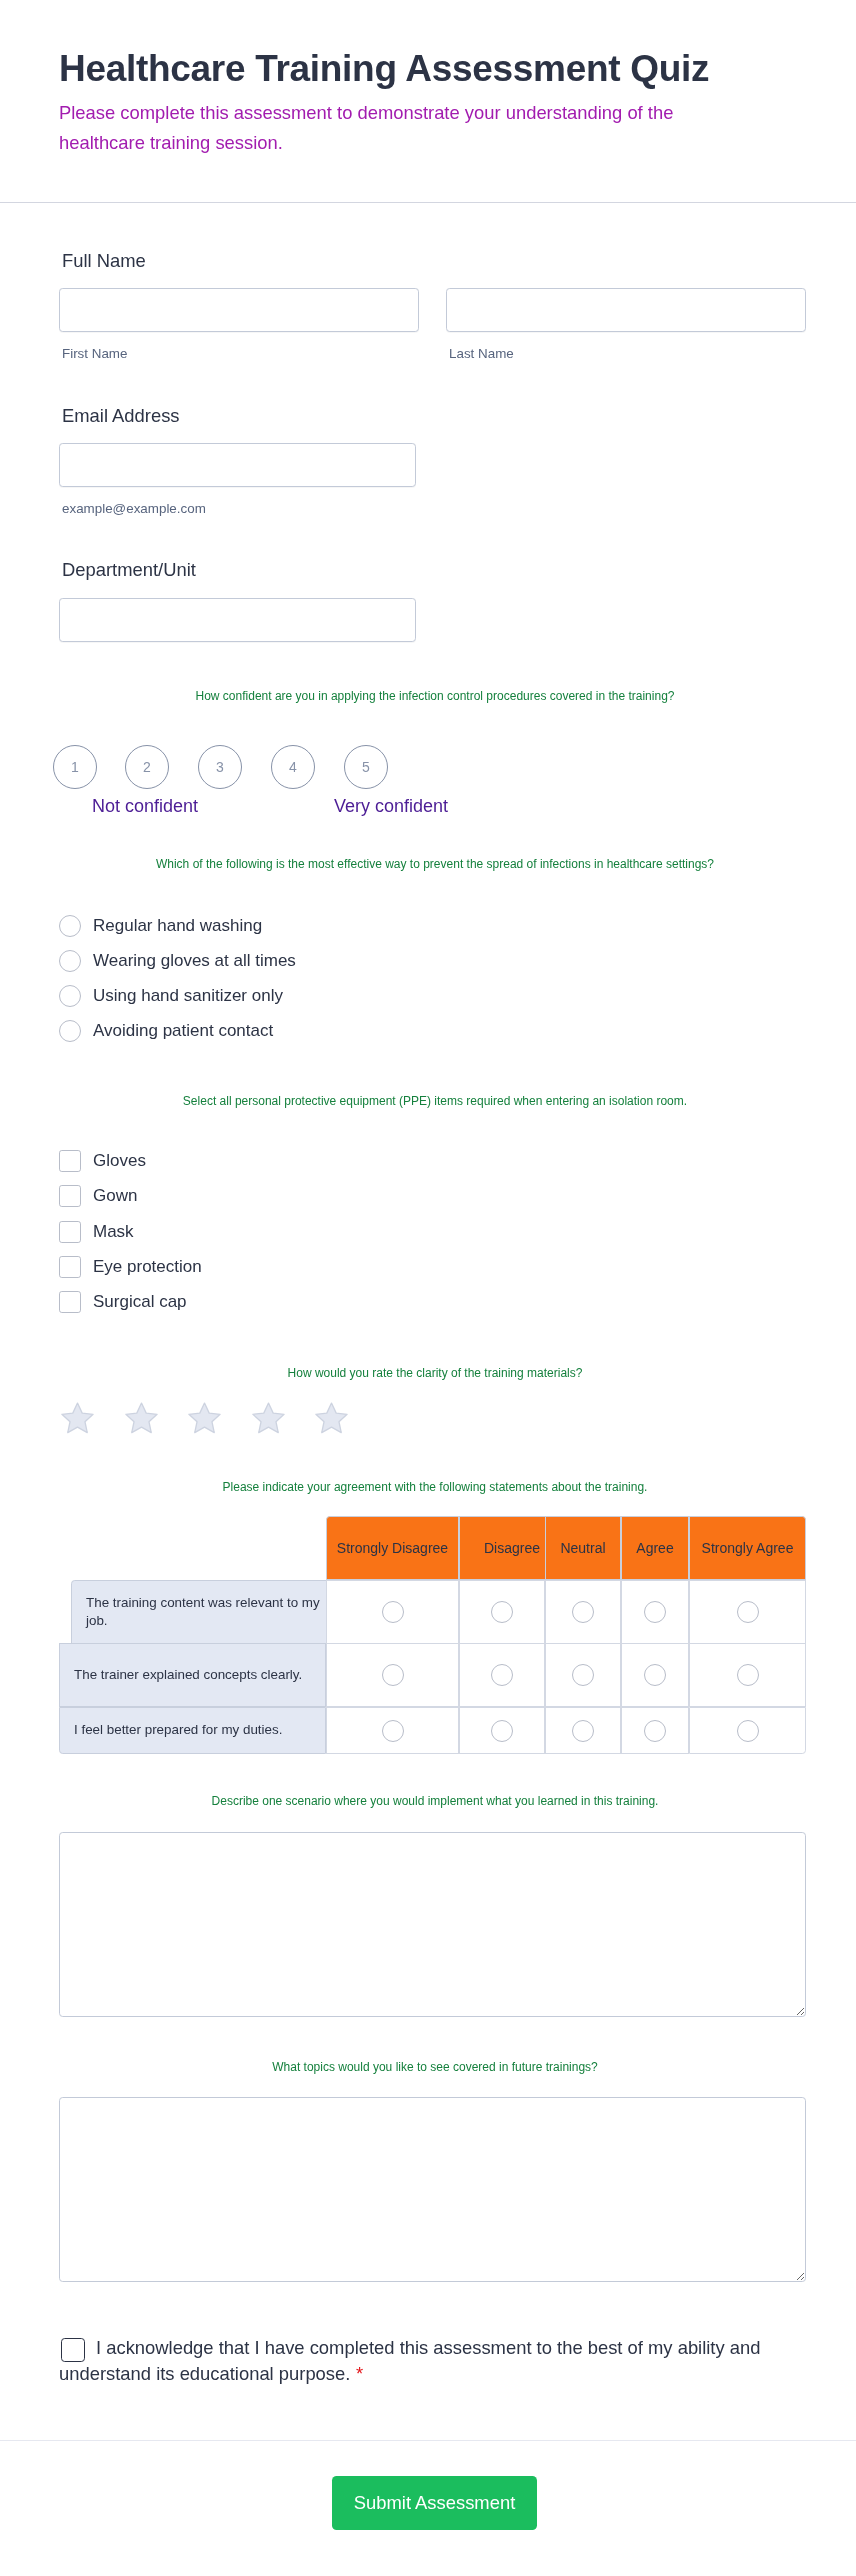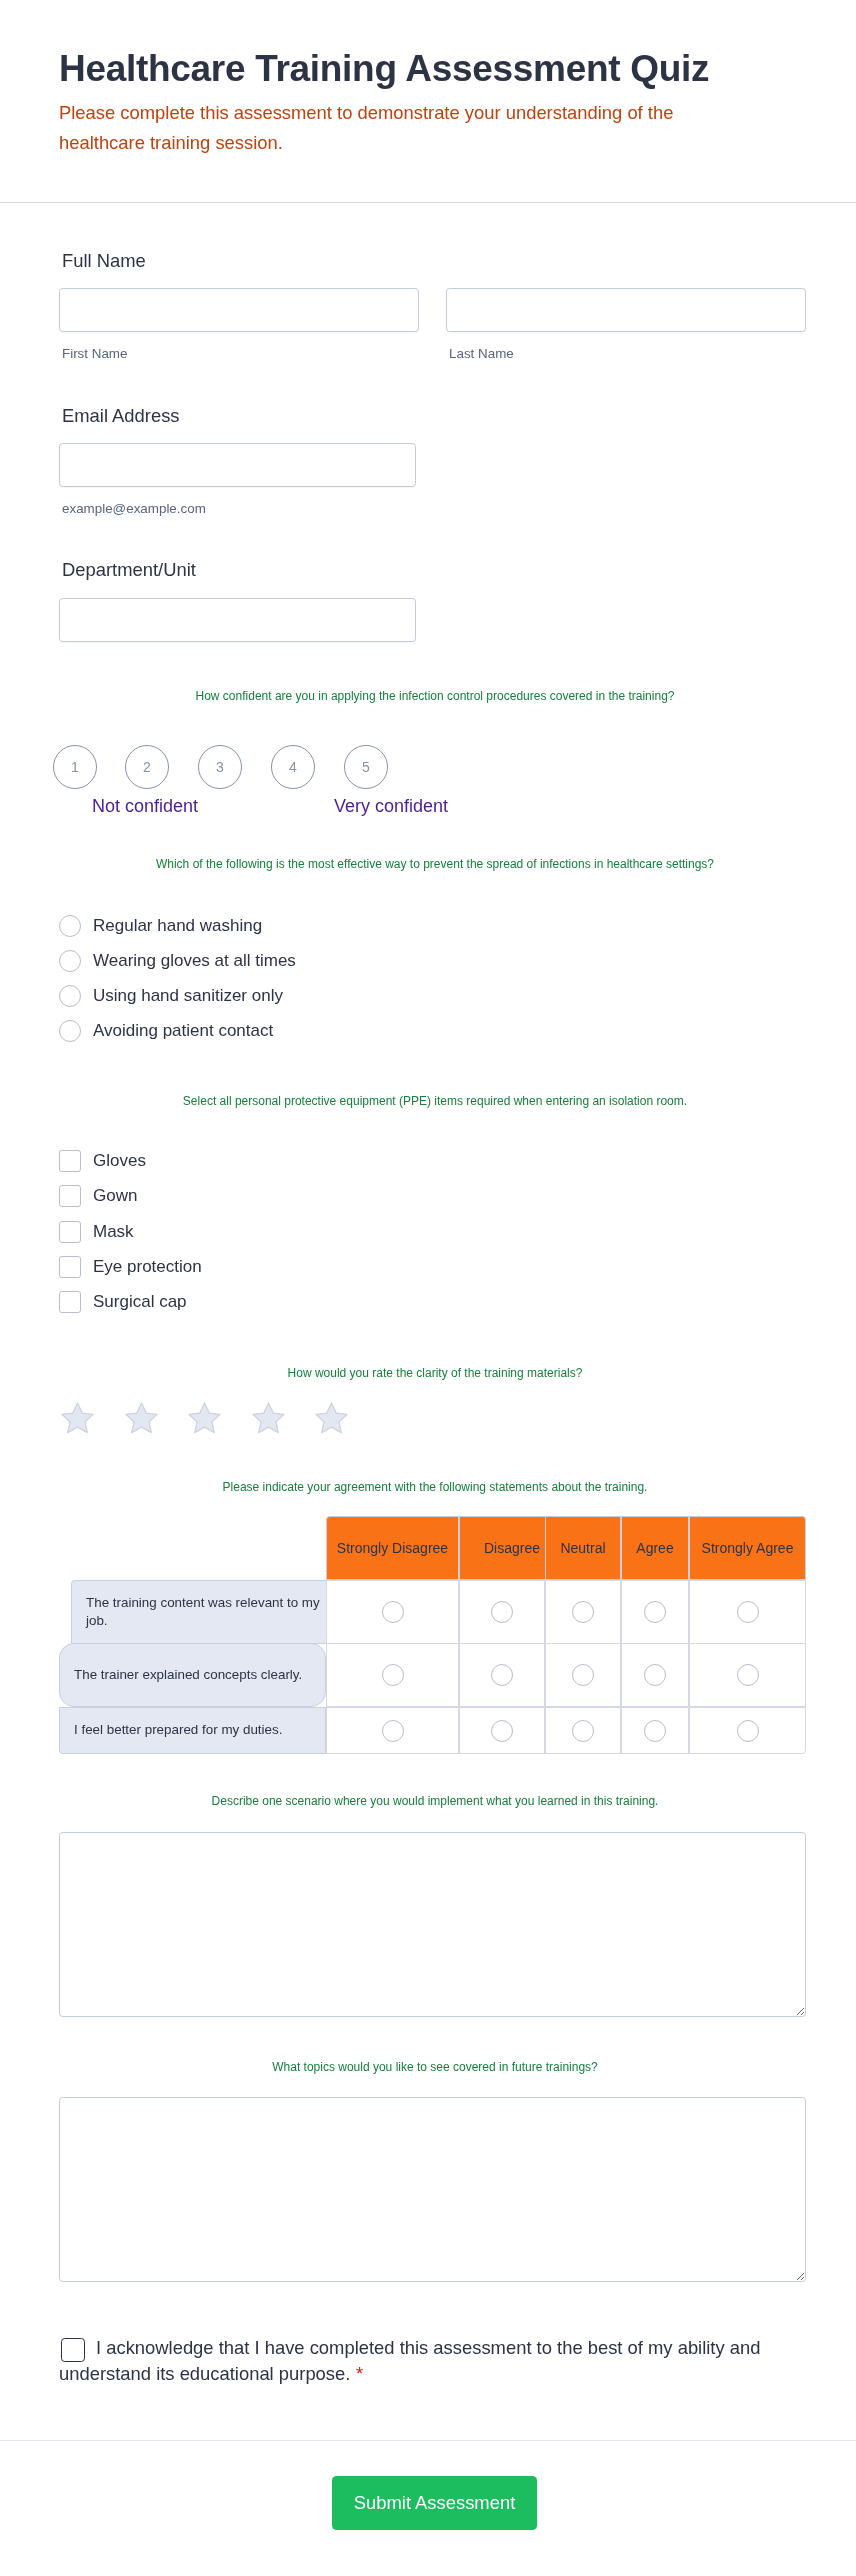--- a/index.html
+++ b/index.html
@@ -1,21 +1,21 @@
 <!DOCTYPE html>
 <html style="font-size:14.7px"><head>
 <meta charset="utf-8">
 <style>
   * { box-sizing: border-box; margin: 0; padding: 0; }
   html, body { width: 857px; background: #ffffff; }
   body { font-family: "Liberation Sans", "DejaVu Sans", sans-serif; color: #2c3345; position: relative; height: 2576px; overflow: hidden; }
 
   .header { position: absolute; left: 0; top: 0; width: 857px; height: 203px; border-bottom: 0.9px solid #d3d6e0; }
   .title { position: absolute; left: 59px; top: 48px; font-size: 37px; font-weight: bold; color: #2c3345; letter-spacing: -0.3px; white-space: nowrap; }
-  .subtitle { position: absolute; left: 59px; top: 98px; width: 700px; font-size: 18.4px; line-height: 29.5px; color: #c2410c; }
+  .subtitle { position: absolute; left: 59px; top: 98px; width: 700px; font-size: 18.4px; line-height: 29.5px; color: #a21caf; }
 
   .label { position: absolute; left: 62px; font-size: 18.4px; color: #2c3345; line-height: 24px; }
   .qlabel { position: absolute; left: 62px; width: 746px; font-size: 12px; color: #15803d; line-height: 24px; text-align: center; }
   .sublabel { position: absolute; font-size: 13.4px; color: #57647e; }
 
   .input { position: absolute; height: 44px; border: 0.9px solid #c3cad8; border-radius: 3.7px; background: #fff; box-shadow: 0 0.9px 0.9px rgba(0,0,0,0.04); font-size: 14.7px; padding: 0 11px; font-family: "Liberation Sans", sans-serif; color: #2c3345; outline: none; }
 
   .scale-circle { position: absolute; width: 44px; height: 44px; border: 0.9px solid #8792a8; border-radius: 50%; display: flex; align-items: center; justify-content: center; font-size: 14px; color: #8792a8; background: #fff; cursor: pointer; }
   .scale-caption { position: absolute; font-size: 18px; color: #4c1d95; margin-left: 40px; }
 
@@ -162,21 +162,21 @@
     </div>
     <div class="m-cell" style="left: 486px; width: 76px; top: 64px; height: 64px;">
       <span class="m-radio"></span>
     </div>
     <div class="m-cell" style="left: 562px; width: 68px; top: 64px; height: 64px;">
       <span class="m-radio"></span>
     </div>
     <div class="m-cell" style="left: 630px; width: 117px; top: 64px; height: 64px;">
       <span class="m-radio"></span>
     </div>
-    <div class="m-rowlabel" style="top: 127px; height: 64px; border-radius: 15px;">The trainer explained concepts clearly.</div>
+    <div class="m-rowlabel" style="top: 127px; height: 64px;">The trainer explained concepts clearly.</div>
     <div class="m-cell" style="left: 267px; width: 133px; top: 127px; height: 64px;">
       <span class="m-radio"></span>
     </div>
     <div class="m-cell" style="left: 400px; width: 86px; top: 127px; height: 64px;">
       <span class="m-radio"></span>
     </div>
     <div class="m-cell" style="left: 486px; width: 76px; top: 127px; height: 64px;">
       <span class="m-radio"></span>
     </div>
     <div class="m-cell" style="left: 562px; width: 68px; top: 127px; height: 64px;">

